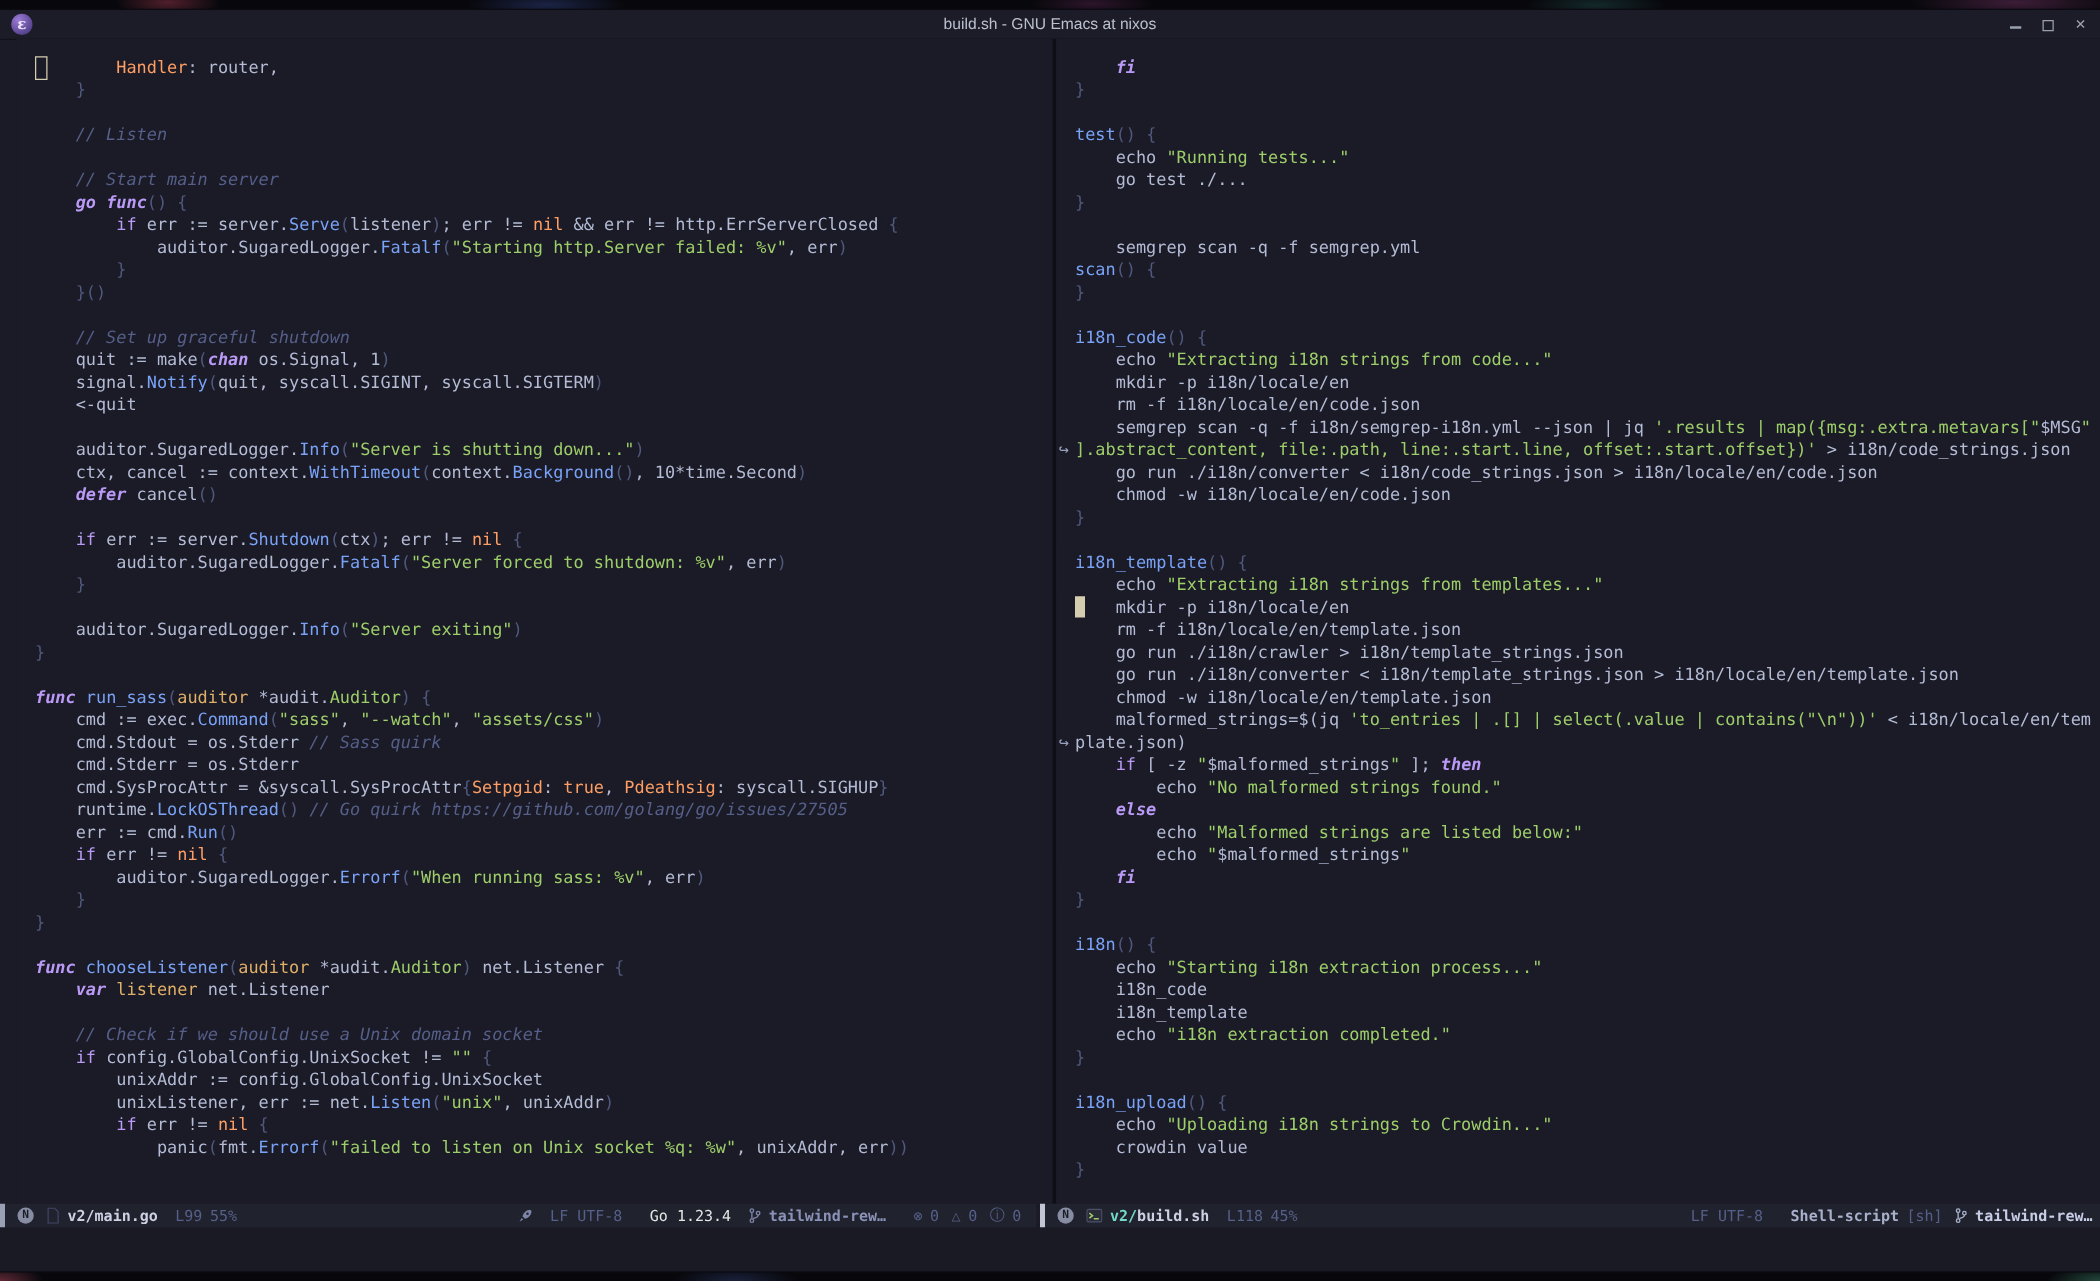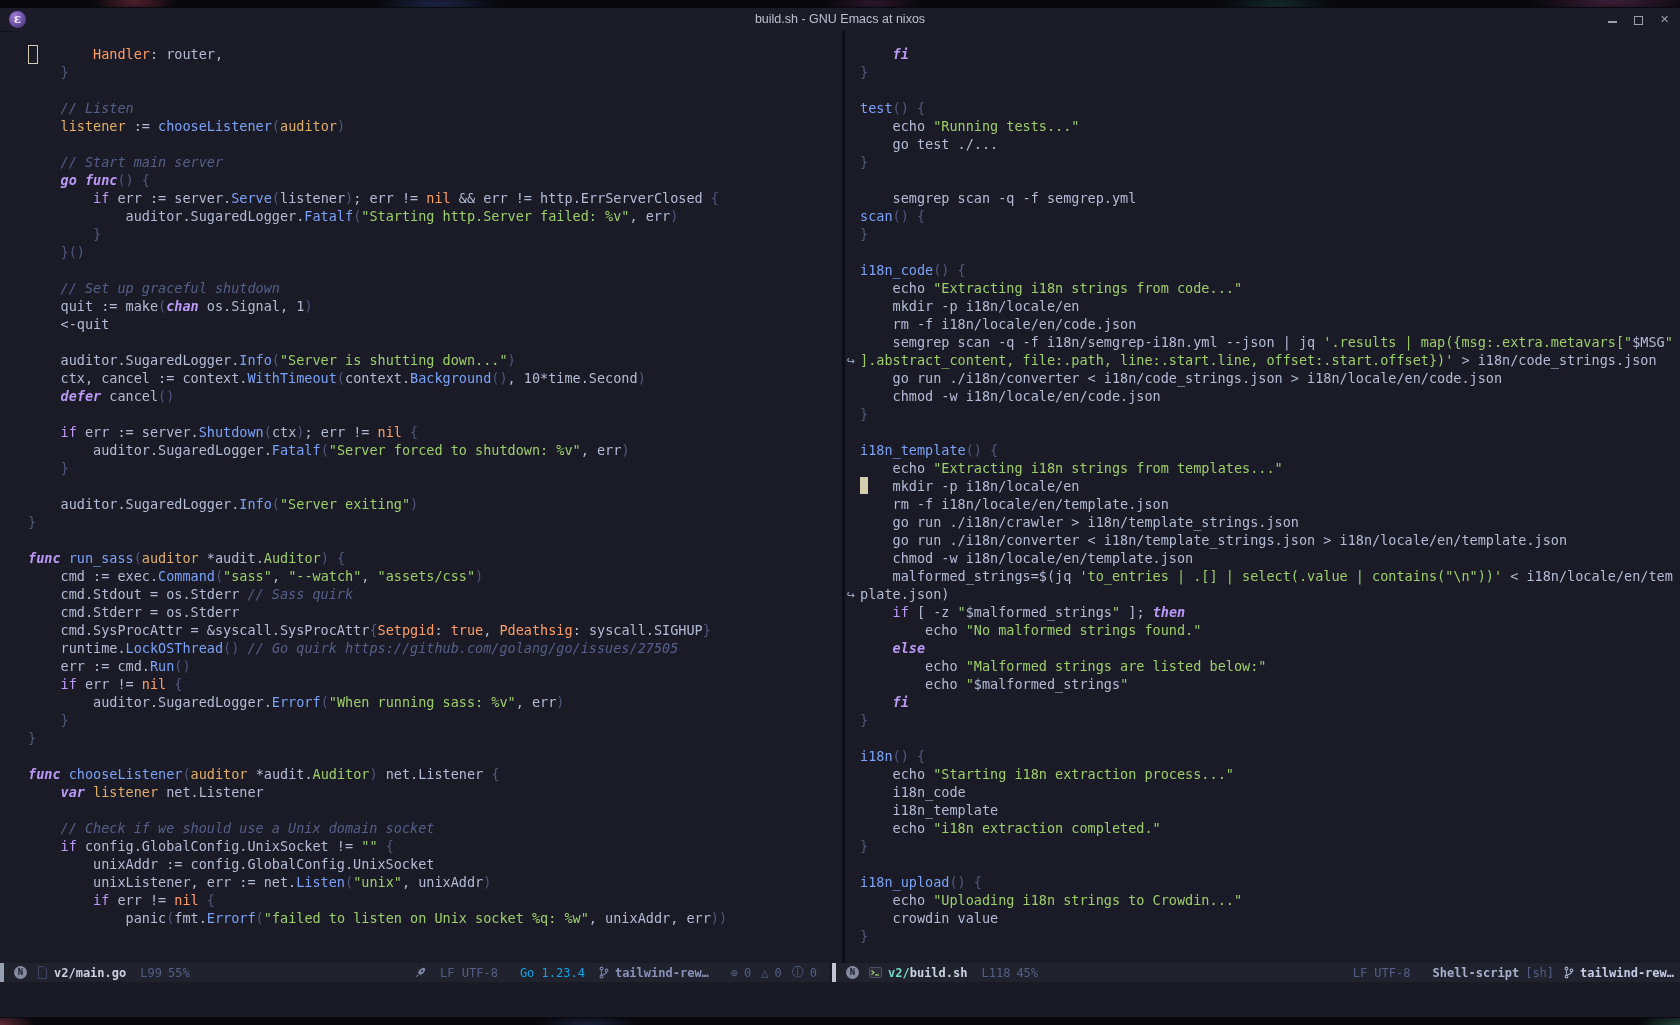--- a/index.html
+++ b/index.html
@@ -62,21 +62,21 @@
   .modeline.ml-left{left:0;width:829px;}
   .modeline.ml-right{left:832px;width:848px;}
   .ml-bar{width:4px;height:19px;flex:none;}
   .ml-left .ml-bar{background:#9aa0b4;}
   .ml-right .ml-bar{background:#c2c6d4;}
   .state-badge{width:13px;height:13px;border-radius:50%;background:#868ca2;color:#1b1c26;
     font:bold 9px/13px "DejaVu Sans Mono",monospace;text-align:center;flex:none;margin-left:10px;}
   .buf-name{font-weight:bold;color:#ccd1e3;}
   .proj-dir{font-weight:bold;color:#73daca;}
   .ml-dim{color:#565f89;}
-  .ml-mid{color:#0ea5e9;}
+  .ml-mid{color:#e5e5e5;}
   .ml-spacer{flex:1;}
   .ml-icon{flex:none;display:inline-flex;align-items:center;}
   .branch-name{font-weight:bold;}
   .ml-left .branch-name{color:#8b92b8;}
   .ml-right .branch-name{color:#c7cde6;}
   .mode-name{font-weight:bold;color:#a8b0cc;}
   .fly{letter-spacing:0;}
   .gap6{width:6px;flex:none}.gap10{width:10px;flex:none}.gap14{width:14px;flex:none}.gap22{width:22px;flex:none}
   .echo-area{position:absolute;left:0;top:974px;width:100%;height:35px;background:#191a24;}
 </style>
@@ -99,31 +99,31 @@
     <div class="mottle" style="left:655px;top:220px;width:225px;height:95px;"></div>
     <div class="mottle" style="left:790px;top:405px;width:85px;height:42px;"></div>
     <div class="mottle" style="left:655px;top:545px;width:220px;height:120px;opacity:.7"></div>
 
     <div class="window left">
       <div class="code" id="pane-left">
           <div class="line"><span class="d">        </span><span class="o">Handler</span><span class="d">: router,</span></div>
           <div class="line"><span class="d">    </span><span class="p">}</span></div>
           <div class="line"></div>
           <div class="line"><span class="d">    </span><span class="c">// Listen</span></div>
-          <div class="line"><span class="d">    </span><span class="v">listener</span><span class="d"> := </span><span class="f">chooseListener</span><span class="p">(</span><span class="v">auditor</span><span class="p">)</span></div>
           <div class="line"></div>
           <div class="line"><span class="d">    </span><span class="c">// Start main server</span></div>
           <div class="line"><span class="d">    </span><span class="k">go</span><span class="d"> </span><span class="k">func</span><span class="p">() {</span></div>
           <div class="line"><span class="d">        </span><span class="ki">if</span><span class="d"> err := server.</span><span class="f">Serve</span><span class="p">(</span><span class="d">listener</span><span class="p">)</span><span class="d">; err != </span><span class="o">nil</span><span class="d"> &amp;&amp; err != http.ErrServerClosed </span><span class="p">{</span></div>
           <div class="line"><span class="d">            auditor.SugaredLogger.</span><span class="f">Fatalf</span><span class="p">(</span><span class="s">"Starting http.Server failed: %v"</span><span class="d">, err</span><span class="p">)</span></div>
           <div class="line"><span class="d">        </span><span class="p">}</span></div>
           <div class="line"><span class="d">    </span><span class="p">}()</span></div>
           <div class="line"></div>
           <div class="line"><span class="d">    </span><span class="c">// Set up graceful shutdown</span></div>
           <div class="line"><span class="d">    quit := make</span><span class="p">(</span><span class="k">chan</span><span class="d"> os.Signal, 1</span><span class="p">)</span></div>
+          <div class="line"><span class="d">    signal.</span><span class="f">Notify</span><span class="p">(</span><span class="d">quit, syscall.SIGINT, syscall.SIGTERM</span><span class="p">)</span></div>
           <div class="line"><span class="d">    &lt;-quit</span></div>
           <div class="line"></div>
           <div class="line"><span class="d">    auditor.SugaredLogger.</span><span class="f">Info</span><span class="p">(</span><span class="s">"Server is shutting down..."</span><span class="p">)</span></div>
           <div class="line"><span class="d">    ctx, cancel := context.</span><span class="f">WithTimeout</span><span class="p">(</span><span class="d">context.</span><span class="f">Background</span><span class="p">()</span><span class="d">, 10*time.Second</span><span class="p">)</span></div>
           <div class="line"><span class="d">    </span><span class="k">defer</span><span class="d"> cancel</span><span class="p">()</span></div>
           <div class="line"></div>
           <div class="line"><span class="d">    </span><span class="ki">if</span><span class="d"> err := server.</span><span class="f">Shutdown</span><span class="p">(</span><span class="d">ctx</span><span class="p">)</span><span class="d">; err != </span><span class="o">nil</span><span class="d"> </span><span class="p">{</span></div>
           <div class="line"><span class="d">        auditor.SugaredLogger.</span><span class="f">Fatalf</span><span class="p">(</span><span class="s">"Server forced to shutdown: %v"</span><span class="d">, err</span><span class="p">)</span></div>
           <div class="line"><span class="d">    </span><span class="p">}</span></div>
           <div class="line"></div>

